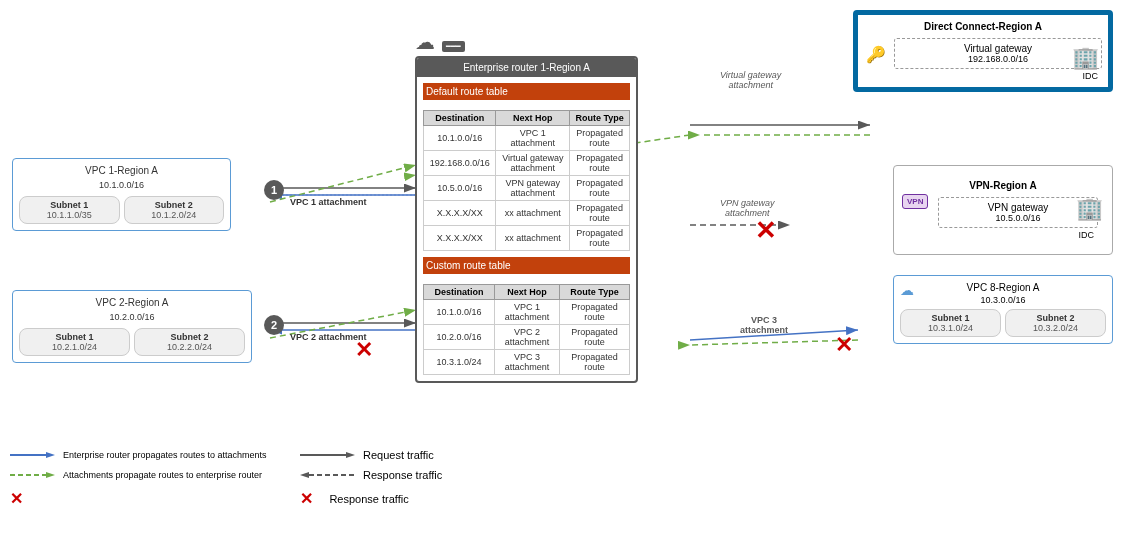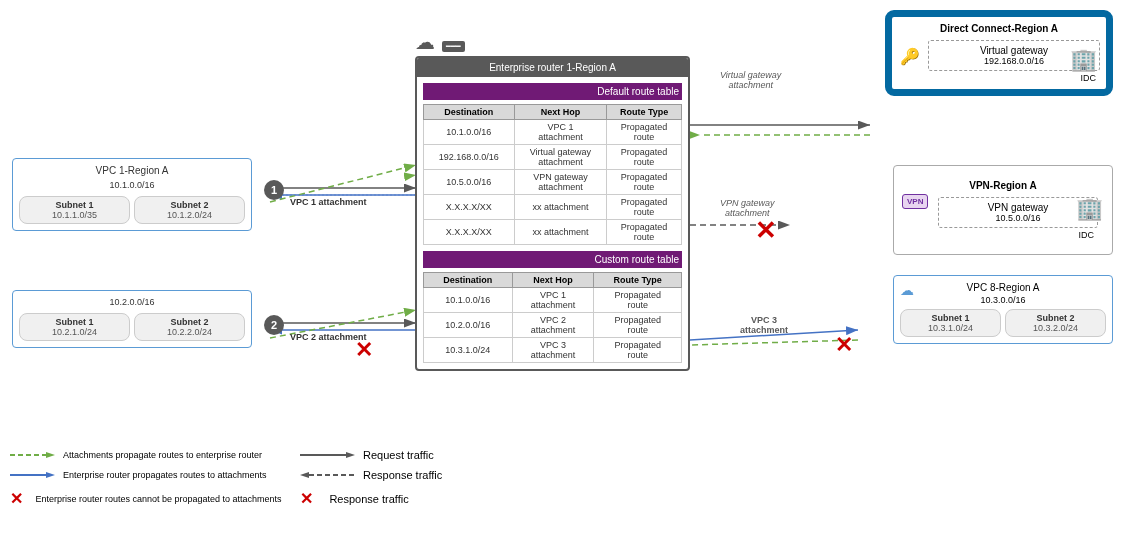--- a/index.html
+++ b/index.html
@@ -76,26 +76,26 @@
       padding: 4px;
       font-size: 10px;
       border-radius: 2px 2px 0 0;
     }
 
     
     .rt-section {
       margin: 6px;
     }
     .rt-title {
-      background: #701a75;
+      background: #c2410c;
       color: #fff;
-      text-align: right;
+      text-align: left;
       padding: 3px;
       font-size: 10px;
-      margin-bottom: 4px;
+      margin-bottom: 10px;
     }
     .rt-table {
       width: 100%;
       border-collapse: collapse;
       font-size: 9px;
     }
     .rt-table th {
       background: #d9d9d9;
       border: 1px solid #999;
       padding: 2px 3px;
@@ -209,38 +209,39 @@
 
     <line x1="858" y1="340" x2="690" y2="345" stroke="#70ad47" stroke-width="1.5" stroke-dasharray="6,4" marker-end="url(#arrow-green-left)"></line>
 
     <line x1="690" y1="225" x2="790" y2="225" stroke="#595959" stroke-width="1.5" stroke-dasharray="6,4" marker-end="url(#arrow-gray)"></line>
 
     <line x1="270" y1="195" x2="420" y2="195" stroke="#4472c4" stroke-width="0.5" stroke-dasharray="2,2"></line>
   </svg>
 
   <div class="cloud-icon" style="top:148px; left:18px;">☁</div>
 
-  <div class="vpc-box" style="top:158px; left:12px; width:240px;">
+  <div class="vpc-box" style="top:158px; left:12px; width:219px;">
     <div class="vpc-title">VPC 1-Region A</div>
     <div class="vpc-ip">10.1.0.0/16</div>
     <div class="subnet-row">
       <div class="subnet-box">
         <div class="subnet-name">Subnet 1</div>
         <div class="subnet-ip">10.1.1.0/35</div>
       </div>
       <div class="subnet-box">
         <div class="subnet-name">Subnet 2</div>
         <div class="subnet-ip">10.1.2.0/24</div>
       </div>
     </div>
   </div>
 
   <div class="cloud-icon" style="top:280px; left:18px;">☁</div>
 
   <div class="vpc-box" style="top:290px; left:12px; width:240px;">
+    <div class="vpc-title">VPC 2-Region A</div>
     <div class="vpc-ip">10.2.0.0/16</div>
     <div class="subnet-row">
       <div class="subnet-box">
         <div class="subnet-name">Subnet 1</div>
         <div class="subnet-ip">10.2.1.0/24</div>
       </div>
       <div class="subnet-box">
         <div class="subnet-name">Subnet 2</div>
         <div class="subnet-ip">10.2.2.0/24</div>
       </div>
@@ -264,21 +265,21 @@
   <div class="x-mark" style="top:332px; left:835px; color:#c00; font-size:22px;">✕</div>
 
   <div class="x-mark" style="top:215px; left:755px; color:#c00; font-size:26px;">✕</div>
 
   <div style="position:absolute; top:30px; left:415px;">
 
     <div style="text-align:center; margin-bottom:2px;">
       <span style="font-size:20px; color:#595959;">☁</span>
       <div style="background:#595959; color:#fff; font-size:8px; padding:1px 4px; border-radius:2px; display:inline-block; margin-left:4px;">━━━</div>
     </div>
-    <div class="er-box" style="width:275px;">
+    <div class="er-box" style="width:223px;">
       <div class="er-title">Enterprise router 1-Region A</div>
 
       <div class="rt-section">
         <div class="rt-title">Default route table</div>
         <table class="rt-table">
           <thead>
             <tr>
               <th>Destination</th>
               <th>Next Hop</th>
               <th>Route Type</th>
@@ -351,21 +352,21 @@
   </div>
 
   <div class="attach-label" style="top:198px; left:720px; text-align:center; color:#595959; font-style:italic;">
     VPN gateway<br>attachment
   </div>
 
   <div class="attach-label" style="top:315px; left:740px; text-align:center; color:#595959; font-weight:bold;">
     VPC 3<br>attachment
   </div>
 
-  <div style="position:absolute; top:10px; right:10px; border:7px solid #0369a1; border-radius:9px; padding:6px; width:228px;">
+  <div style="position:absolute; top:10px; right:10px; border:5px solid #0369a1; border-radius:4px; padding:6px; width:260px;">
     <div style="font-size:10px; font-weight:bold; text-align:center; margin-bottom:6px;">Direct Connect-Region A</div>
 
     <div style="position:absolute; top:30px; left:8px; font-size:16px; color:#7030a0;">🔑</div>
     <div style="border:1px dashed #999; border-radius:3px; padding:4px 8px; text-align:center; margin-left:30px; font-size:10px;">
       <div>Virtual gateway</div>
       <div style="font-size:9px;">192.168.0.0/16</div>
     </div>
 
     <div style="position:absolute; top:30px; right:8px; font-size:22px; color:#4472c4;">🏢</div>
     <div style="text-align:right; font-size:9px; margin-top:2px; padding-right:4px;">IDC</div>
@@ -395,37 +396,36 @@
         <div class="subnet-name">Subnet 2</div>
         <div class="subnet-ip">10.3.2.0/24</div>
       </div>
     </div>
 
     <div style="position:absolute; top:6px; left:6px; font-size:14px; color:#5b9bd5;">☁</div>
   </div>
 
   <div class="legend">
 
+    <div class="legend-item">
+      <svg width="45" height="12">
+        <line x1="0" y1="6" x2="36" y2="6" stroke="#4472c4" stroke-width="2"></line>
+        <polygon points="36,3 45,6 36,9" fill="#4472c4"></polygon>
+      </svg>
+      <span>Enterprise router propagates routes to attachments</span>
+    </div>
     <div class="legend-item">
       <svg width="45" height="12">
         <line x1="0" y1="6" x2="36" y2="6" stroke="#70ad47" stroke-width="2" stroke-dasharray="5,3"></line>
         <polygon points="36,3 45,6 36,9" fill="#70ad47"></polygon>
       </svg>
       <span>Attachments propagate routes to enterprise router</span>
     </div>
     <div class="legend-item">
-      <svg width="45" height="12">
-        <line x1="0" y1="6" x2="36" y2="6" stroke="#4472c4" stroke-width="2"></line>
-        <polygon points="36,3 45,6 36,9" fill="#4472c4"></polygon>
-      </svg>
-      <span>Enterprise router propagates routes to attachments</span>
-    </div>
-    <div class="legend-item">
       <span style="color:#c00; font-size:16px; font-weight:bold; margin-right:4px;">✕</span>
-      <span>Enterprise router routes cannot be propagated to attachments</span>
     </div>
   </div>
 
   <div style="position:absolute; bottom:20px; left:300px;">
     <div class="legend-item">
       <svg width="55" height="12">
         <line x1="0" y1="6" x2="46" y2="6" stroke="#595959" stroke-width="2"></line>
         <polygon points="46,3 55,6 46,9" fill="#595959"></polygon>
       </svg>
       <span>Request traffic</span>

